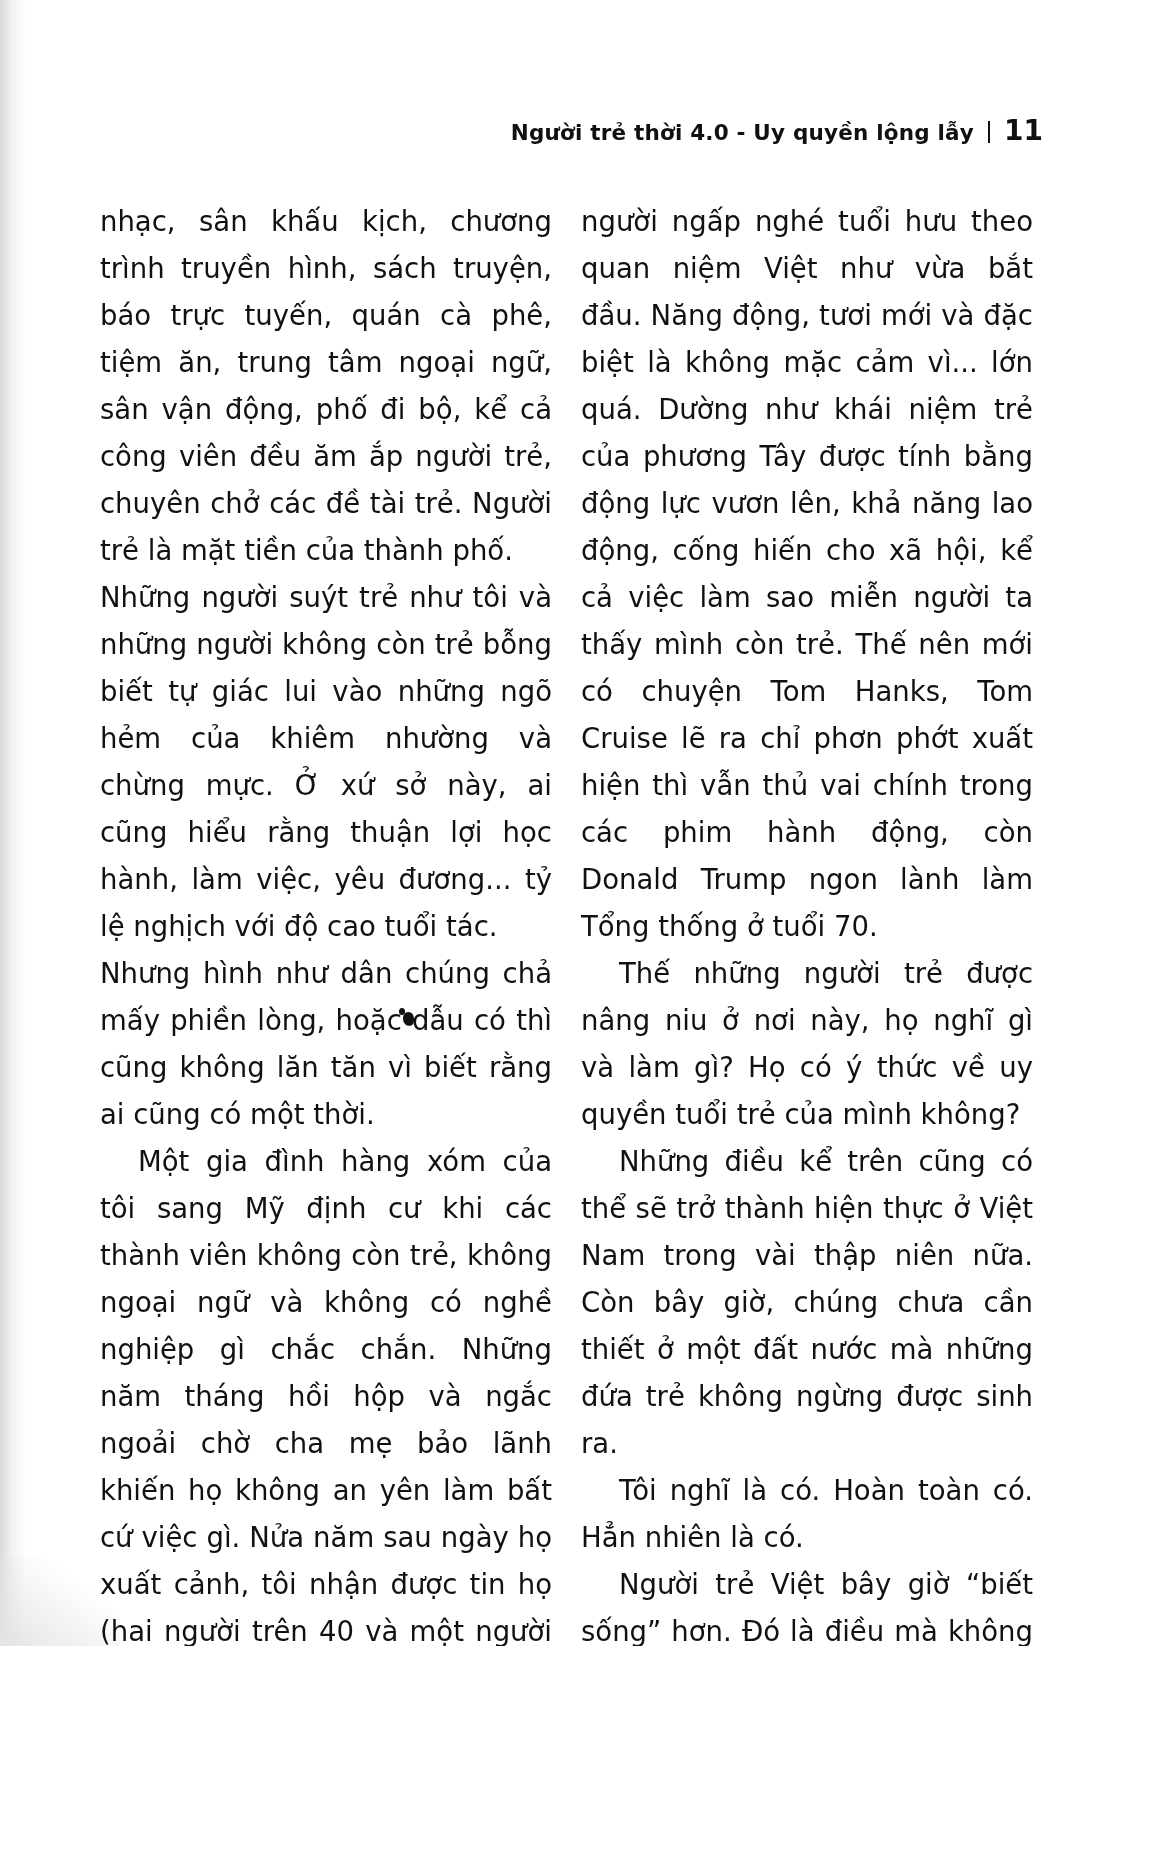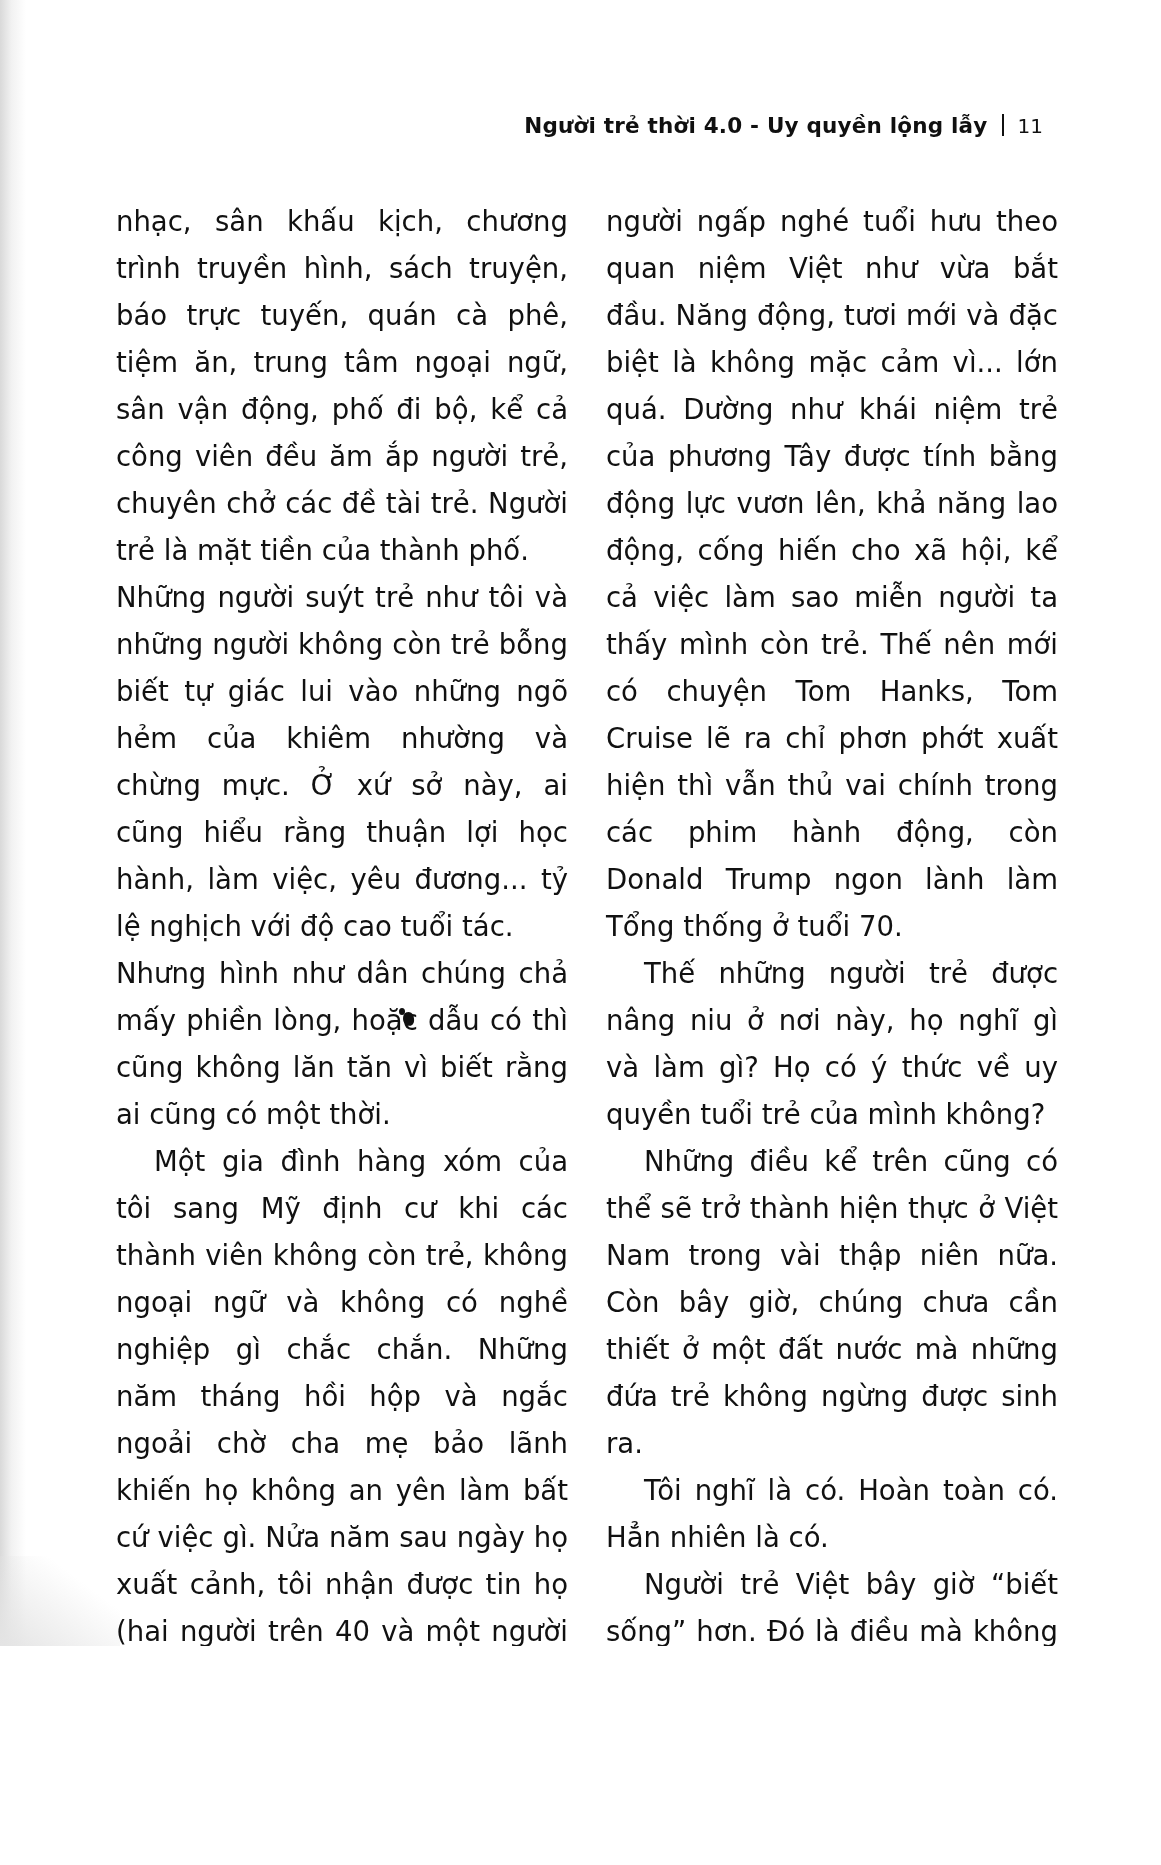--- a/index.html
+++ b/index.html
@@ -35,35 +35,34 @@
   }
   .header-sep {
     display: inline-block;
     width: 2px;
     height: 22px;
     background: #101010;
     position: relative;
     top: 3px;
   }
   .header-page {
-    font-size: 20px;
-    font-weight: normal;
+    font-size: 28px;
+    font-weight: bold;
     color: #101010;
     margin-top: 36px;
   }
 
   
   .columns {
     position: absolute;
     top: 198px;
     left: 100px;
     width: 960px;
     display: flex;
-    gap: 38px;
-    margin-left: 16px;
+    gap: 29px;
   }
   .col {
     width: 452px;
   }
   p.para {
     margin: 0;
     font-size: 27.5px;
     line-height: 47px;
     text-align: justify;
     text-justify: inter-word;

